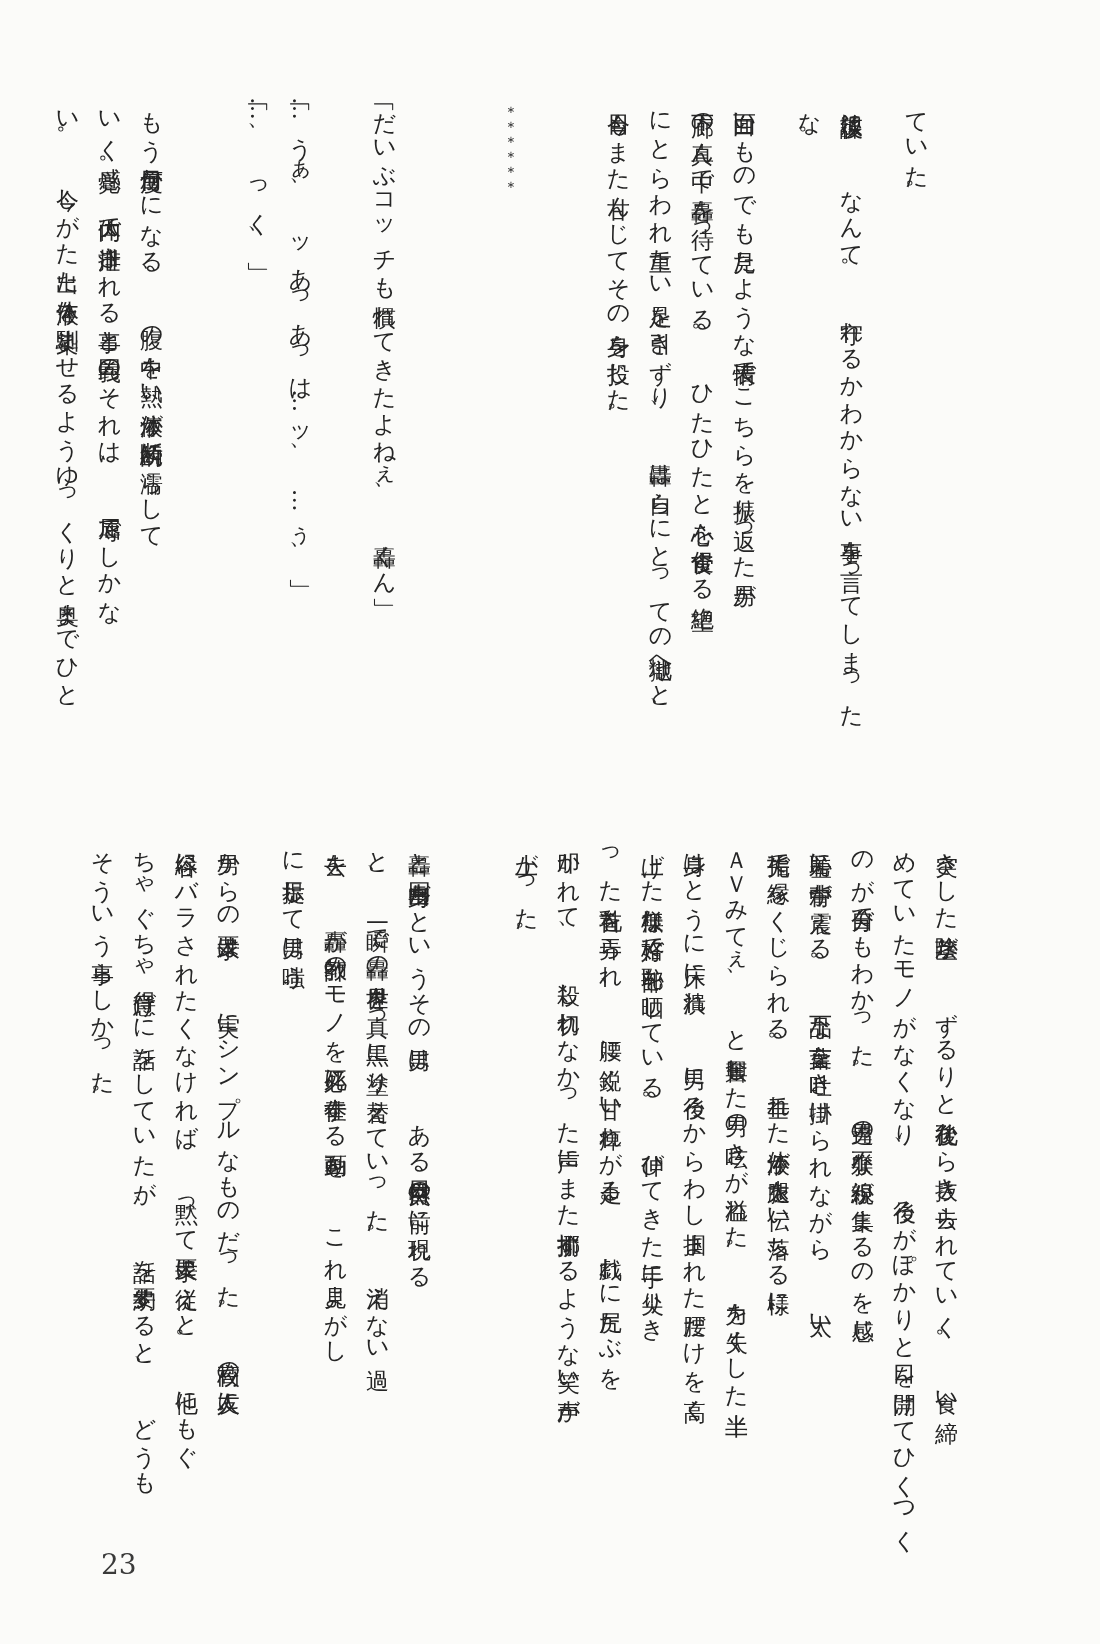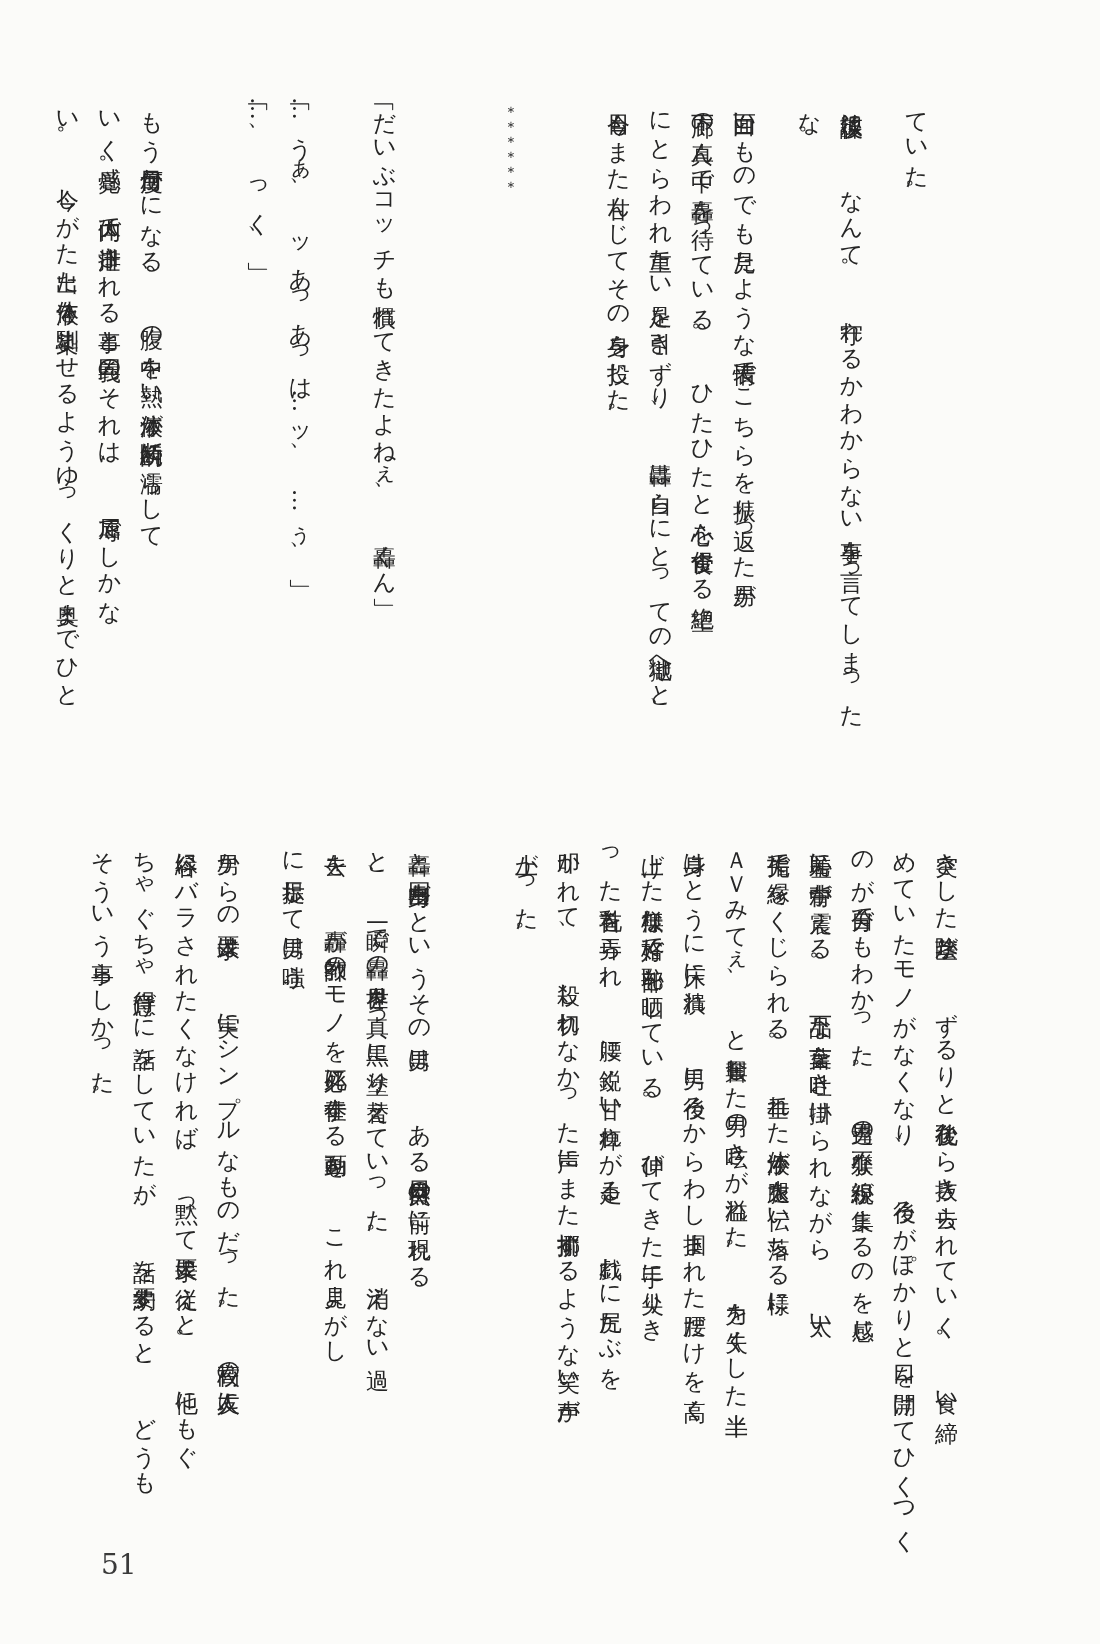--- a/index.html
+++ b/index.html
@@ -81,14 +81,14 @@
       <div class="vline continuation">上がった。</div>
       <div class="vline paragraph" style="margin-block-start: 42px;">轟と同中出身だというその男は、　ある日突然目の前に現れる</div>
       <div class="vline continuation">と、　一瞬で轟の世界を真っ黒に塗り替えていった。　消えない過</div>
       <div class="vline continuation">去を、　轟が教師のモノを必死に奉仕する動画を、　これ見よがし</div>
       <div class="vline continuation">に提示して男は嗤う。</div>
       <div class="vline paragraph">男からの要求は、　実にシンプルなものだった。　高校の友人に、</div>
       <div class="vline continuation">緑谷にバラされたくなければ、　黙って要求に従えと。　他にもぐ</div>
       <div class="vline continuation">ちゃぐちゃ得意げに話をしていたが、　話を要約すると、　どうも</div>
       <div class="vline continuation">そういう事らしかった。</div>
     </section>
-  <div class="page-number">51</div>
+  <div class="page-number">23</div>
 </div>
 
 </body></html>

